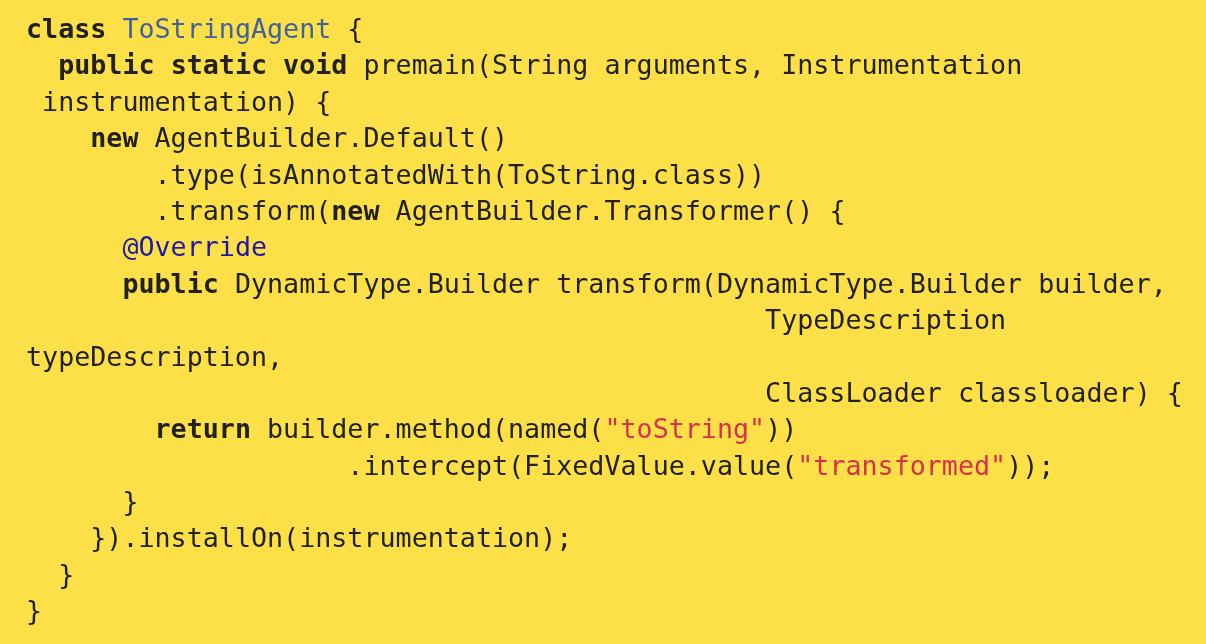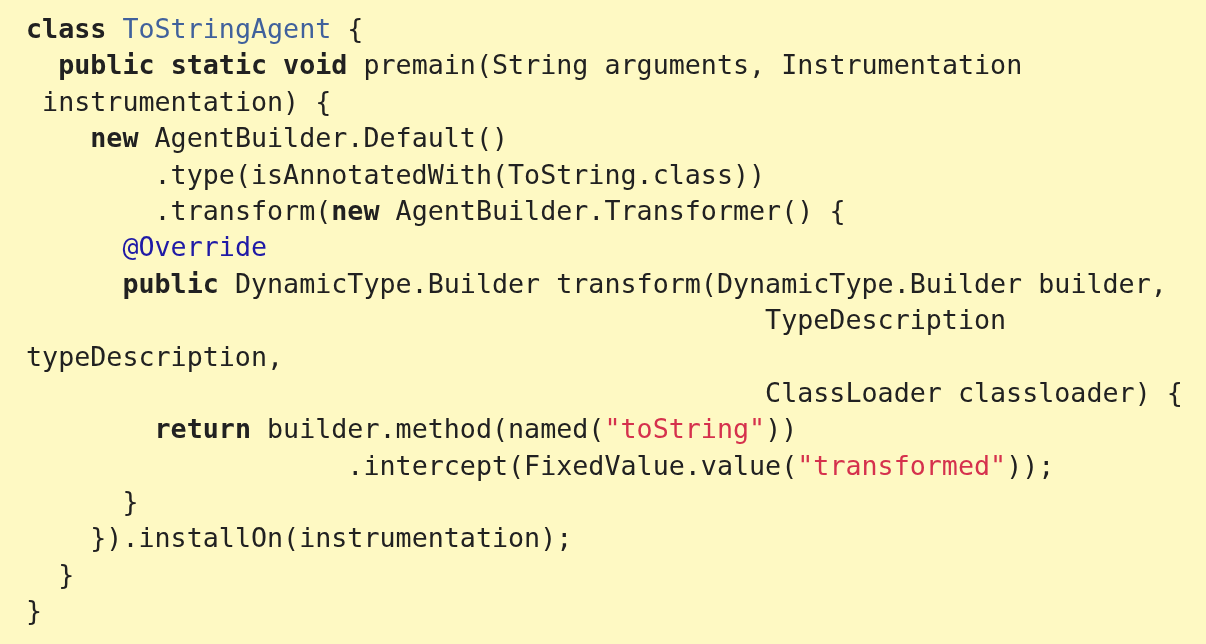--- a/index.html
+++ b/index.html
@@ -8,21 +8,21 @@
   }
   body {
     width: 1206px;
     height: 644px;
     overflow: hidden;
   }
   .code-block {
     box-sizing: border-box;
     width: 1206px;
     height: 644px;
-    background: #fef9c3;
+    background: #fde047;
     padding: 11px 0 0 26px;
     font-family: "DejaVu Sans Mono", "Liberation Mono", monospace;
     font-size: 26.7px;
     line-height: 36.4px;
     color: #212121;
     white-space: pre;
     overflow: hidden;
   }
   .code-line {
     white-space: pre;

